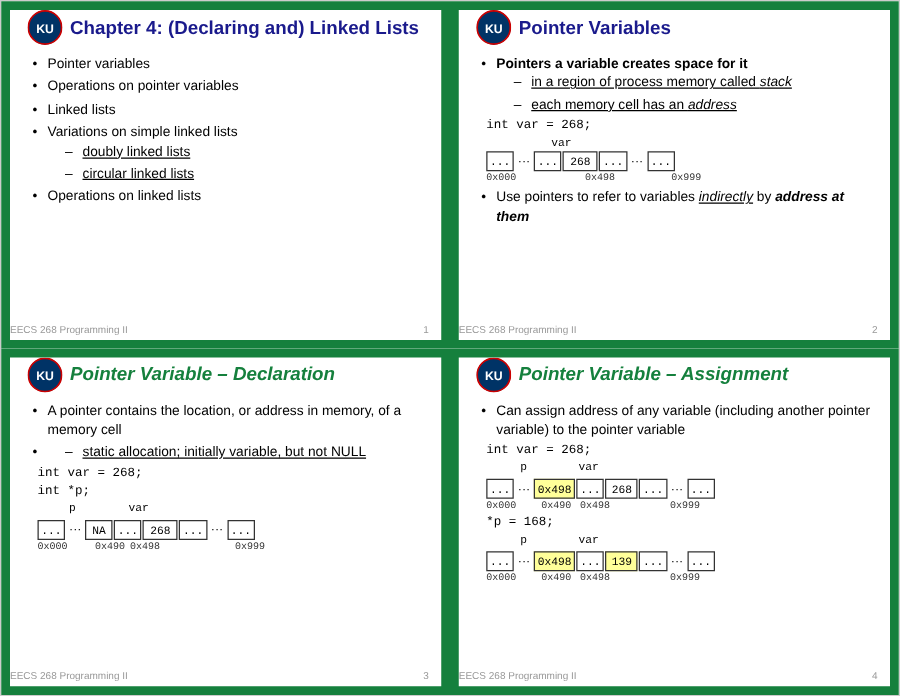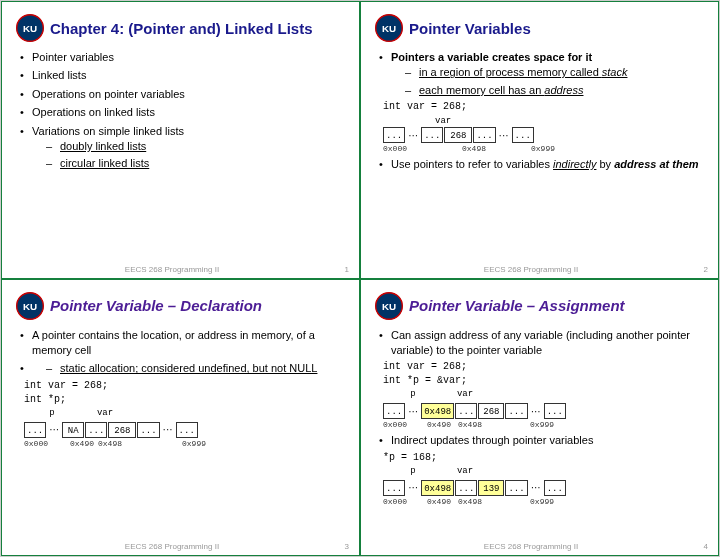--- a/index.html
+++ b/index.html
@@ -8,22 +8,22 @@
       background: #fff;
       width: 720px;
       height: 557px;
       overflow: hidden;
       display: grid;
       grid-template-columns: 1fr 1fr;
       grid-template-rows: 1fr 1fr;
       border: 1px solid #ccc;
     }
     .slide {
-      border: 1px solid #15803d;
-      padding: 12px 14px 8px 14px;
+      border: 7px solid #15803d;
+      padding: 0 14px 8px 14px;
       position: relative;
       overflow: hidden;
       background: #fff;
     }
     .slide-header {
       display: flex;
       align-items: center;
       margin-bottom: 8px;
     }
     .ku-logo {
@@ -33,21 +33,21 @@
       flex-shrink: 0;
     }
     .slide-title {
       font-size: 15px;
       font-weight: bold;
       color: #1a1a8c;
     }
     .slide-title-red {
       font-size: 15px;
       font-weight: bold;
-      color: #4c1d95;
+      color: #15803d;
       font-style: italic;
     }
     .bullet-list {
       font-size: 11px;
       list-style: none;
       padding-left: 4px;
     }
     .bullet-list li {
       position: relative;
       padding-left: 12px;
@@ -90,21 +90,20 @@
       content: '•';
       position: absolute;
       left: 0;
       font-size: 8px;
     }
     .slide-footer {
       position: absolute;
       bottom: 4px;
       left: 0;
       right: 17px;
-      text-align: center;
       font-size: 8px;
       color: #999;
     }
     .slide-number {
       position: absolute;
       bottom: 4px;
       right: 10px;
       font-size: 8px;
       color: #999;
     }
@@ -164,34 +163,34 @@
 </head>
 <body>
 
 <div class="slide">
   <div class="slide-header">
     <svg class="ku-logo" viewBox="0 0 40 40">
       <ellipse cx="20" cy="20" rx="19" ry="19" fill="#003366" stroke="#003366"></ellipse>
       <text x="20" y="26" text-anchor="middle" fill="#fff" font-size="14" font-weight="bold" font-family="Arial">KU</text>
       <ellipse cx="20" cy="20" rx="19" ry="19" fill="none" stroke="#cc0000" stroke-width="2"></ellipse>
     </svg>
-    <span class="slide-title">Chapter 4: (Pointer and) Linked Lists</span>
+    <span class="slide-title">Chapter 4: (Declaring and) Linked Lists</span>
   </div>
   <ul class="bullet-list">
     <li><span>Pointer variables</span></li>
+    <li><span>Operations on pointer variables</span></li>
     <li><span>Linked lists</span></li>
-    <li><span>Operations on pointer variables</span></li>
-    <li><span>Operations on linked lists</span></li>
     <li>
       <span>Variations on simple linked lists</span>
       <ul class="sub-bullet">
         <li><span>doubly  linked lists</span></li>
         <li><span>circular linked lists</span></li>
       </ul>
     </li>
+    <li><span>Operations on linked lists</span></li>
   </ul>
   <div class="slide-footer">EECS 268 Programming II</div>
   <div class="slide-number">1</div>
 </div>
 
 <div class="slide">
   <div class="slide-header">
     <svg class="ku-logo" viewBox="0 0 40 40">
       <ellipse cx="20" cy="20" rx="19" ry="19" fill="#003366" stroke="#003366"></ellipse>
       <text x="20" y="26" text-anchor="middle" fill="#fff" font-size="14" font-weight="bold" font-family="Arial">KU</text>
@@ -249,21 +248,21 @@
       <ellipse cx="20" cy="20" rx="19" ry="19" fill="#003366" stroke="#003366"></ellipse>
       <text x="20" y="26" text-anchor="middle" fill="#fff" font-size="14" font-weight="bold" font-family="Arial">KU</text>
       <ellipse cx="20" cy="20" rx="19" ry="19" fill="none" stroke="#cc0000" stroke-width="2"></ellipse>
     </svg>
     <span class="slide-title-red">Pointer Variable – Declaration</span>
   </div>
   <ul class="bullet-list">
     <li><span>A pointer contains the location, or address in memory, of a memory cell</span></li>
     <li>
       <ul class="sub-bullet">
-        <li><span>static allocation; considered undefined, but not NULL</span></li>
+        <li><span>static allocation; initially variable, but not NULL</span></li>
       </ul>
     </li>
   </ul>
   <div class="code-line">int var = 268;</div>
   <div class="code-line">int *p;</div>
 
   <div style="display:flex; font-family:'Courier New',monospace; font-size:9px; margin: 2px 0 1px 8px;">
     <span style="min-width:18px;"></span>
     <span style="min-width:20px; text-align:center;">p</span>
     <span style="min-width:28px;"></span>
@@ -301,21 +300,20 @@
       <ellipse cx="20" cy="20" rx="19" ry="19" fill="#003366" stroke="#003366"></ellipse>
       <text x="20" y="26" text-anchor="middle" fill="#fff" font-size="14" font-weight="bold" font-family="Arial">KU</text>
       <ellipse cx="20" cy="20" rx="19" ry="19" fill="none" stroke="#cc0000" stroke-width="2"></ellipse>
     </svg>
     <span class="slide-title-red">Pointer Variable – Assignment</span>
   </div>
   <ul class="bullet-list">
     <li><span>Can assign address of any variable (including another pointer variable) to the pointer variable</span></li>
   </ul>
   <div class="code-line">int var = 268;</div>
-  <div class="code-line">int *p = &amp;var;</div>
 
   <div style="display:flex; font-family:'Courier New',monospace; font-size:9px; margin: 1px 0 1px 8px;">
     <span style="min-width:18px;"></span>
     <span style="min-width:24px; text-align:center;">p</span>
     <span style="min-width:26px;"></span>
     <span style="min-width:28px; text-align:center;">var</span>
   </div>
   <div class="memory-diagram">
     <div class="mem-row">
       <div class="mem-cell">...</div>
@@ -331,23 +329,20 @@
       <span class="mem-addr" style="min-width:24px;">0x000</span>
       <span style="min-width:18px;"></span>
       <span class="mem-addr" style="min-width:30px;">0x490</span>
       <span class="mem-addr" style="min-width:24px;">0x498</span>
       <span style="min-width:20px;"></span>
       <span style="min-width:12px;"></span>
       <span style="min-width:12px;"></span>
       <span class="mem-addr">0x999</span>
     </div>
   </div>
-  <ul class="bullet-list" style="margin-top:4px;">
-    <li><span>Indirect updates through pointer variables</span></li>
-  </ul>
   <div class="code-line">*p = 168;</div>
 
   <div style="display:flex; font-family:'Courier New',monospace; font-size:9px; margin: 1px 0 1px 8px;">
     <span style="min-width:18px;"></span>
     <span style="min-width:24px; text-align:center;">p</span>
     <span style="min-width:26px;"></span>
     <span style="min-width:28px; text-align:center;">var</span>
   </div>
   <div class="memory-diagram">
     <div class="mem-row">

